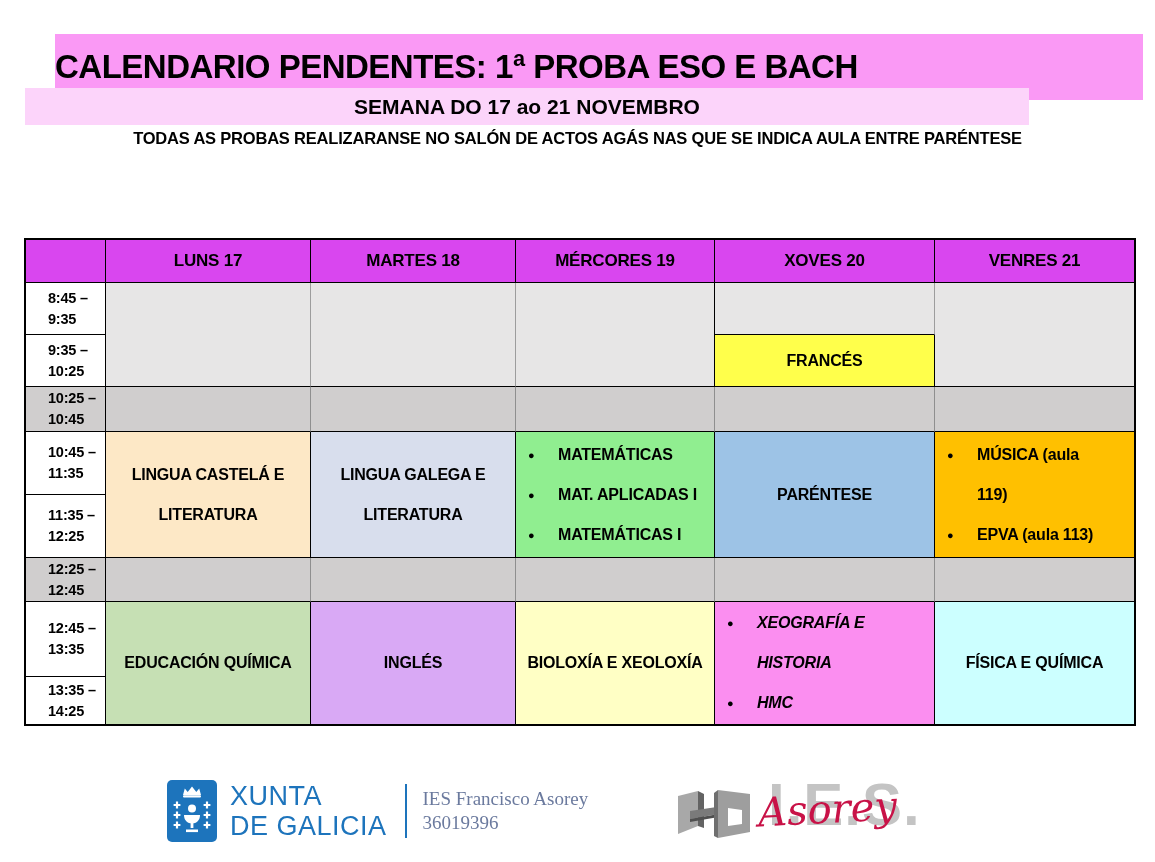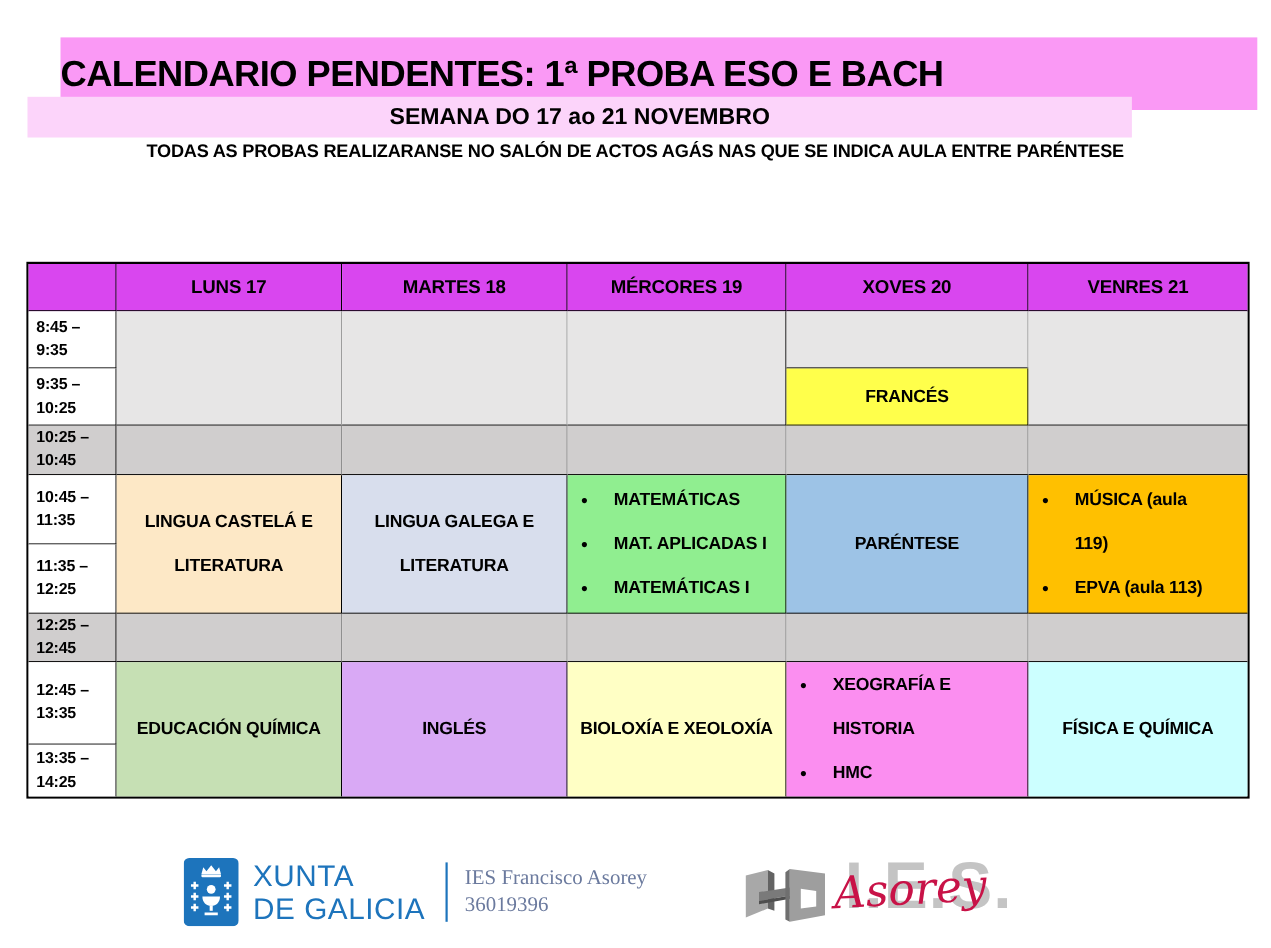--- a/index.html
+++ b/index.html
@@ -19,21 +19,21 @@
   
   .schedule{position:absolute;left:24px;top:238px;display:grid;
       grid-template-columns:80px 205px 205px 199px 220px 199px;
       grid-template-rows:43px 52px 52px 45px 63px 63px 44px 75px 47px;
       border:2px solid #000;font-weight:bold;letter-spacing:-0.2px;}
   .c{box-sizing:border-box;border-right:1px solid #000;border-bottom:1px solid #000;}
   .nr{border-right:none!important;}
   .nb{border-bottom:none!important;}
   .hd{display:flex;align-items:center;justify-content:center;font-size:17px;background:#d946ef;}
   .time{display:flex;flex-direction:column;justify-content:center;
-        padding-left:7px;font-size:14.5px;line-height:21px;background:#fff;}
+        padding-left:22px;font-size:14.5px;line-height:21px;background:#fff;}
   .time span{display:block;}
   .empty{background:var(--cell-empty);border-right-color:#9d9d9d;}
   .recess{background:var(--cell-recess);border-right-color:#8f8f8f;}
   .recess-time{background:var(--cell-recess);}
   .sub{display:flex;align-items:center;justify-content:center;text-align:center;
        font-size:16px;line-height:40px;padding:0 4px;}
   .bullets{display:flex;flex-direction:column;justify-content:center;
        font-size:16px;padding:0 4px 0 12px;}
   .bi{display:flex;align-items:flex-start;line-height:40px;}
   .bi::before{content:"\25CF";font-size:11px;width:30px;flex:none;line-height:40px;}
@@ -151,21 +151,21 @@
 
     <div class="c empty" style="grid-area:2/5/3/6;border-bottom-color:#000;"></div>
     <div class="c sub" style="grid-area:3/5/4/6;background:var(--frances-yellow);">
       <span>FRANCÉS</span>
     </div>
     <div class="c empty recess" style="grid-area:4/5/5/6;"></div>
     <div class="c sub" style="grid-area:5/5/7/6;background:var(--tecnoloxia-blue);">
       <span>PARÉNTESE</span>
     </div>
     <div class="c empty recess" style="grid-area:7/5/8/6;"></div>
-    <div class="c bullets nb" style="grid-area:8/5/10/6;background:var(--xeografia-pink);">
+    <div class="c bullets nb" style="grid-area:8/5/10/6;background:var(--xeografia-pink);font-style:italic;">
       <div class="bi">
           <span class="bt">XEOGRAFÍA E HISTORIA</span>
         </div>
       <div class="bi">
           <span class="bt">HMC</span>
         </div>
     </div>
 
     <div class="c empty nr" style="grid-area:2/6/4/7;"></div>
     <div class="c empty recess nr" style="grid-area:4/6/5/7;"></div>

